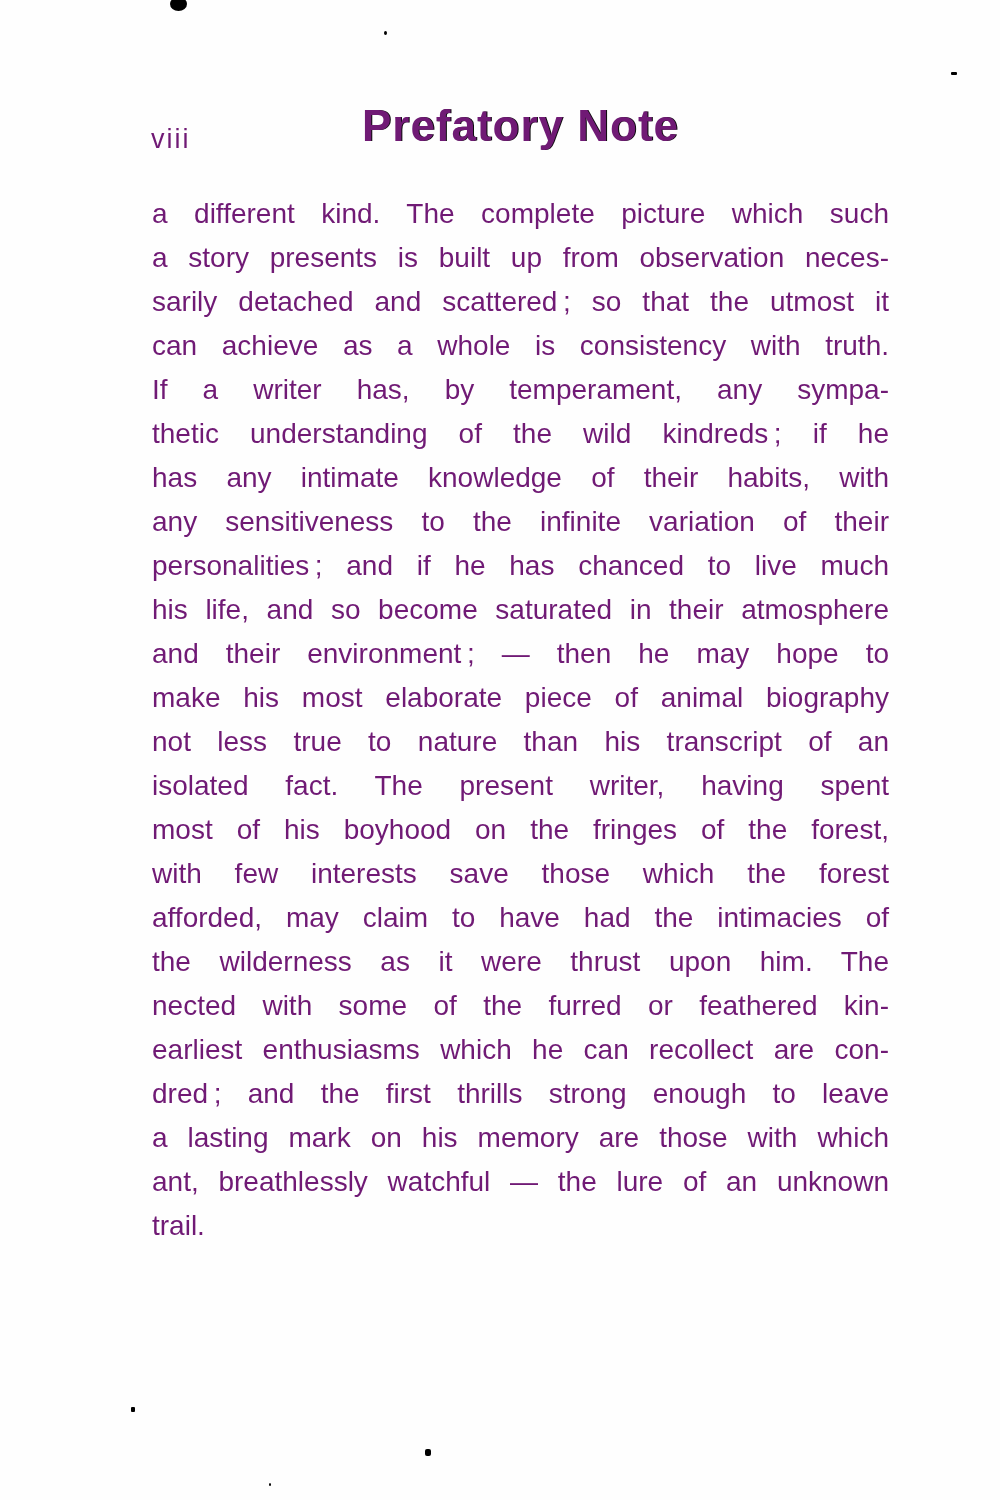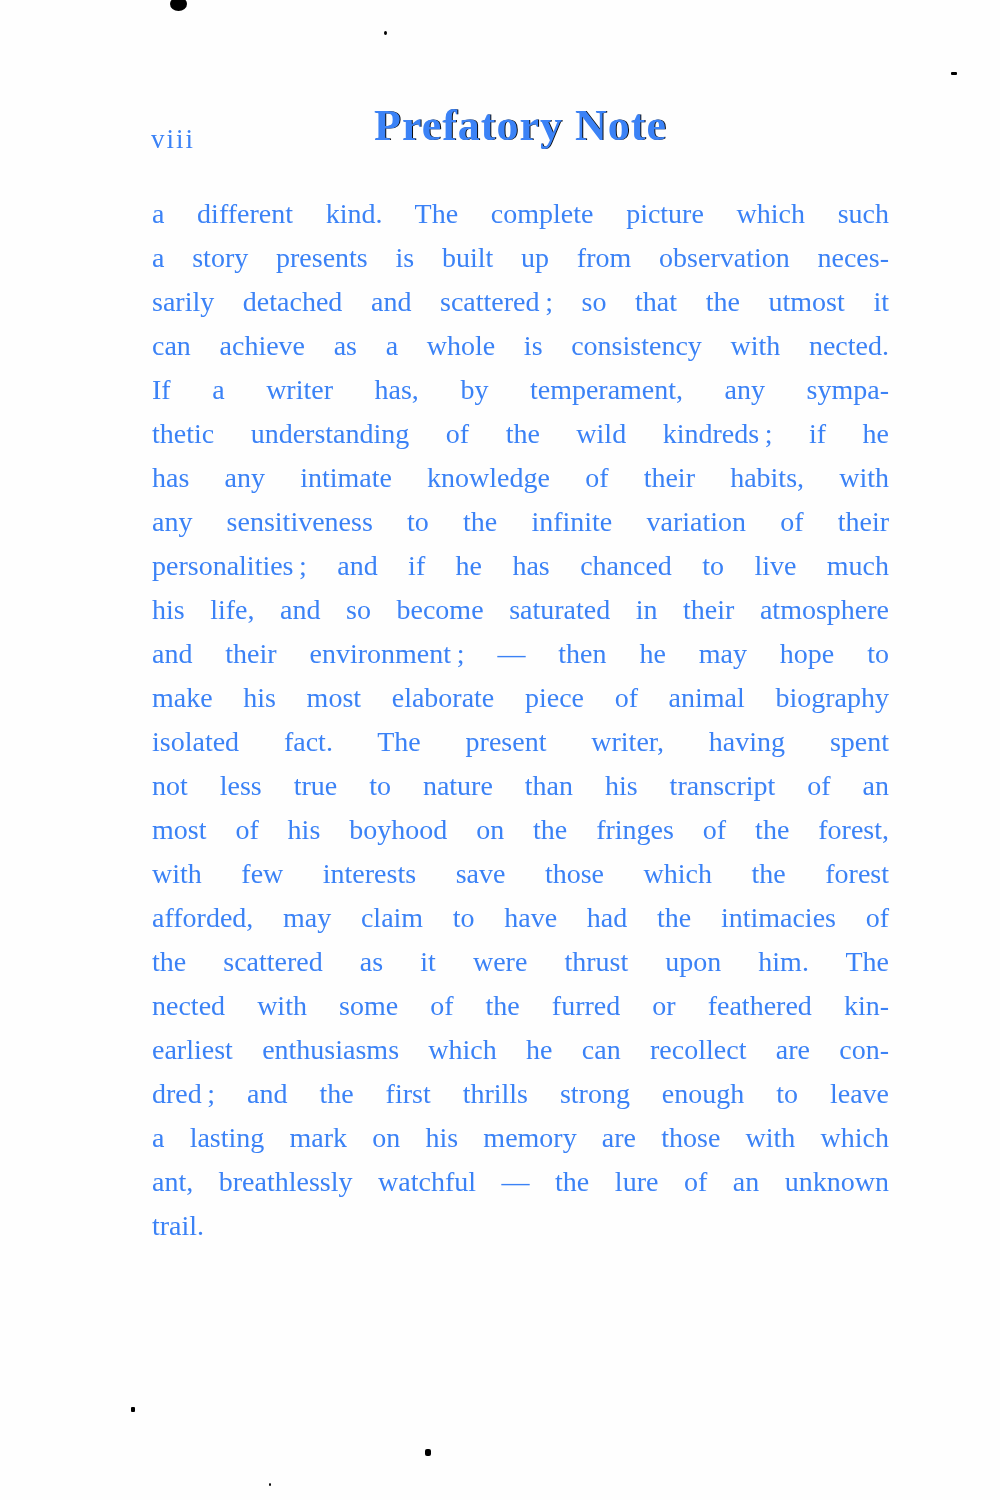--- a/index.html
+++ b/index.html
@@ -7,22 +7,22 @@
     width: 1000px;
     height: 1500px;
     position: relative;
     overflow: hidden;
     background: #ffffff;
   }
   .scan {
     position: absolute;
     inset: 0;
     background: #fefefe;
-    color: #3b82f6;
-    font-family: Liberation Serif, serif;
+    color: #701a75;
+    font-family: Liberation Sans, sans-serif;
   }
   .folio {
     position: absolute;
     left: 151px;
     top: 124px;
     font-size: 27px;
     line-height: 30px;
     letter-spacing: 2px;
   }
   .running-title {
@@ -67,35 +67,35 @@
 <div class="scan">
 
   <span class="folio">viii</span>
 
   <div class="running-title">Prefatory Note</div>
 
   <div class="body-text">
     <div class="tl">a different kind.  The complete picture which such</div>
     <div class="tl">a story presents is built up from observation neces-</div>
     <div class="tl">sarily detached and scattered ; so that the utmost it</div>
-    <div class="tl">can achieve as a whole is consistency with nected.</div>
+    <div class="tl">can achieve as a whole is consistency with truth.</div>
     <div class="tl">If a writer has, by temperament, any sympa-</div>
     <div class="tl">thetic understanding of the wild kindreds ; if he</div>
     <div class="tl">has any intimate knowledge of their habits, with</div>
     <div class="tl">any sensitiveness to the infinite variation of their</div>
     <div class="tl">personalities ; and if he has chanced to live much</div>
     <div class="tl">his life, and so become saturated in their atmosphere</div>
     <div class="tl">and their environment ; — then he may hope to</div>
     <div class="tl">make his most elaborate piece of animal biography</div>
+    <div class="tl">not less true to nature than his transcript of an</div>
     <div class="tl">isolated fact.  The present writer, having spent</div>
-    <div class="tl">not less true to nature than his transcript of an</div>
     <div class="tl">most of his boyhood on the fringes of the forest,</div>
     <div class="tl">with few interests save those which the forest</div>
     <div class="tl">afforded, may claim to have had the intimacies of</div>
-    <div class="tl">the scattered as it were thrust upon him.  The</div>
+    <div class="tl">the wilderness as it were thrust upon him.  The</div>
     <div class="tl">nected with some of the furred or feathered kin-</div>
     <div class="tl">earliest enthusiasms which he can recollect are con-</div>
     <div class="tl">dred ; and the first thrills strong enough to leave</div>
     <div class="tl">a lasting mark on his memory are those with which</div>
     <div class="tl">ant, breathlessly watchful — the lure of an unknown</div>
     <div class="tl last">trail.</div>
   </div>
 
   <div class="speck" style="left:170px; top:-3px; width:17px; height:14px;"></div>
   <div class="speck" style="left:384px; top:31px; width:3px; height:4px;"></div>

